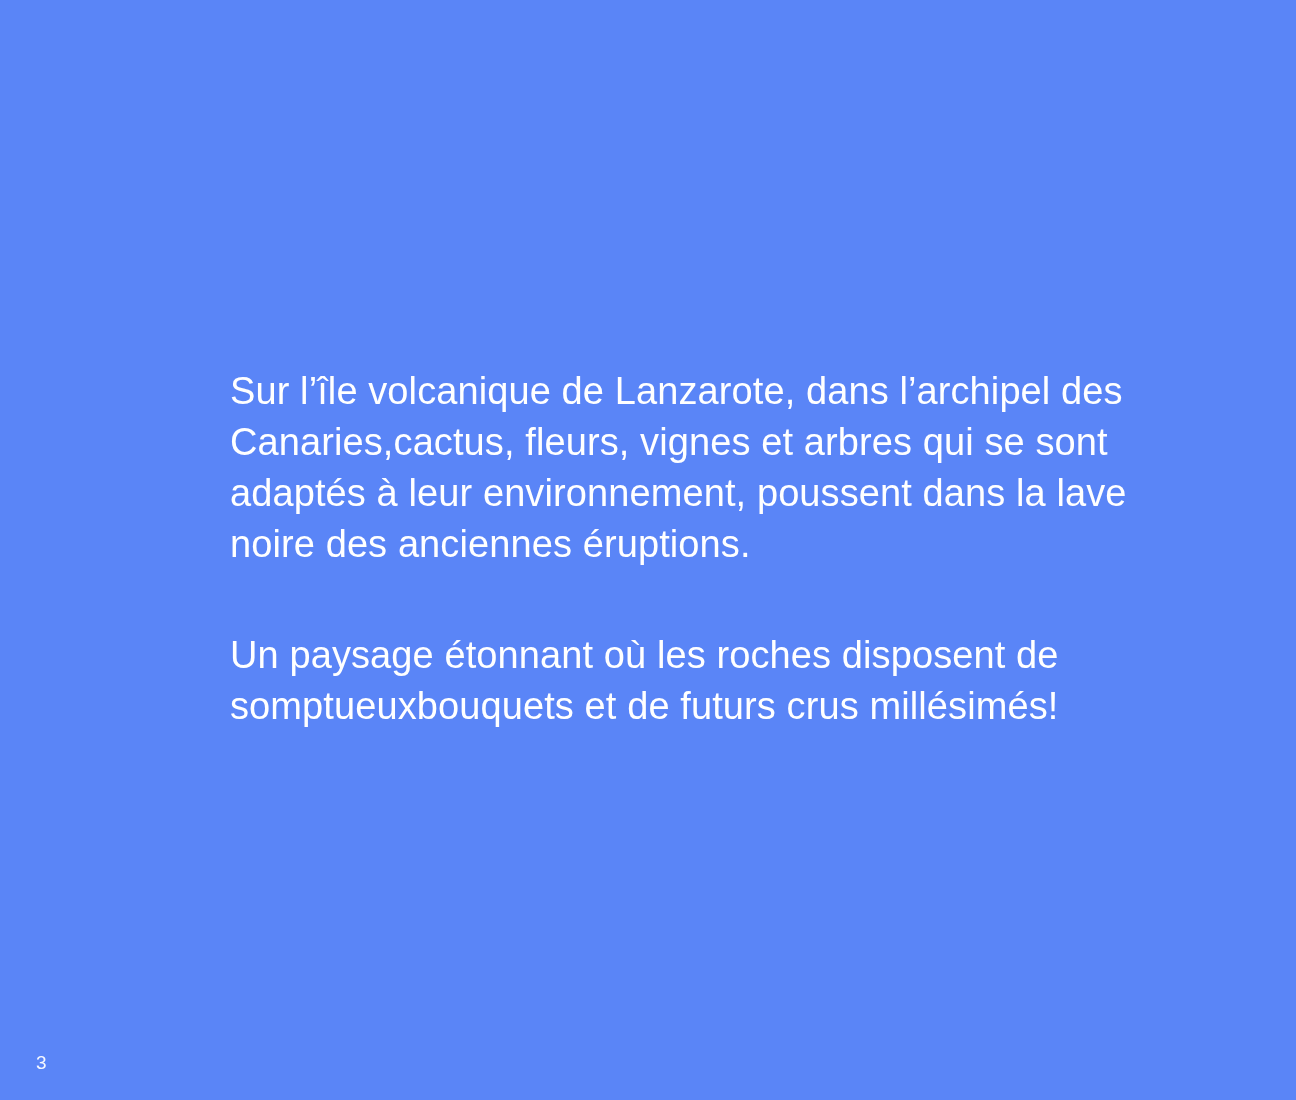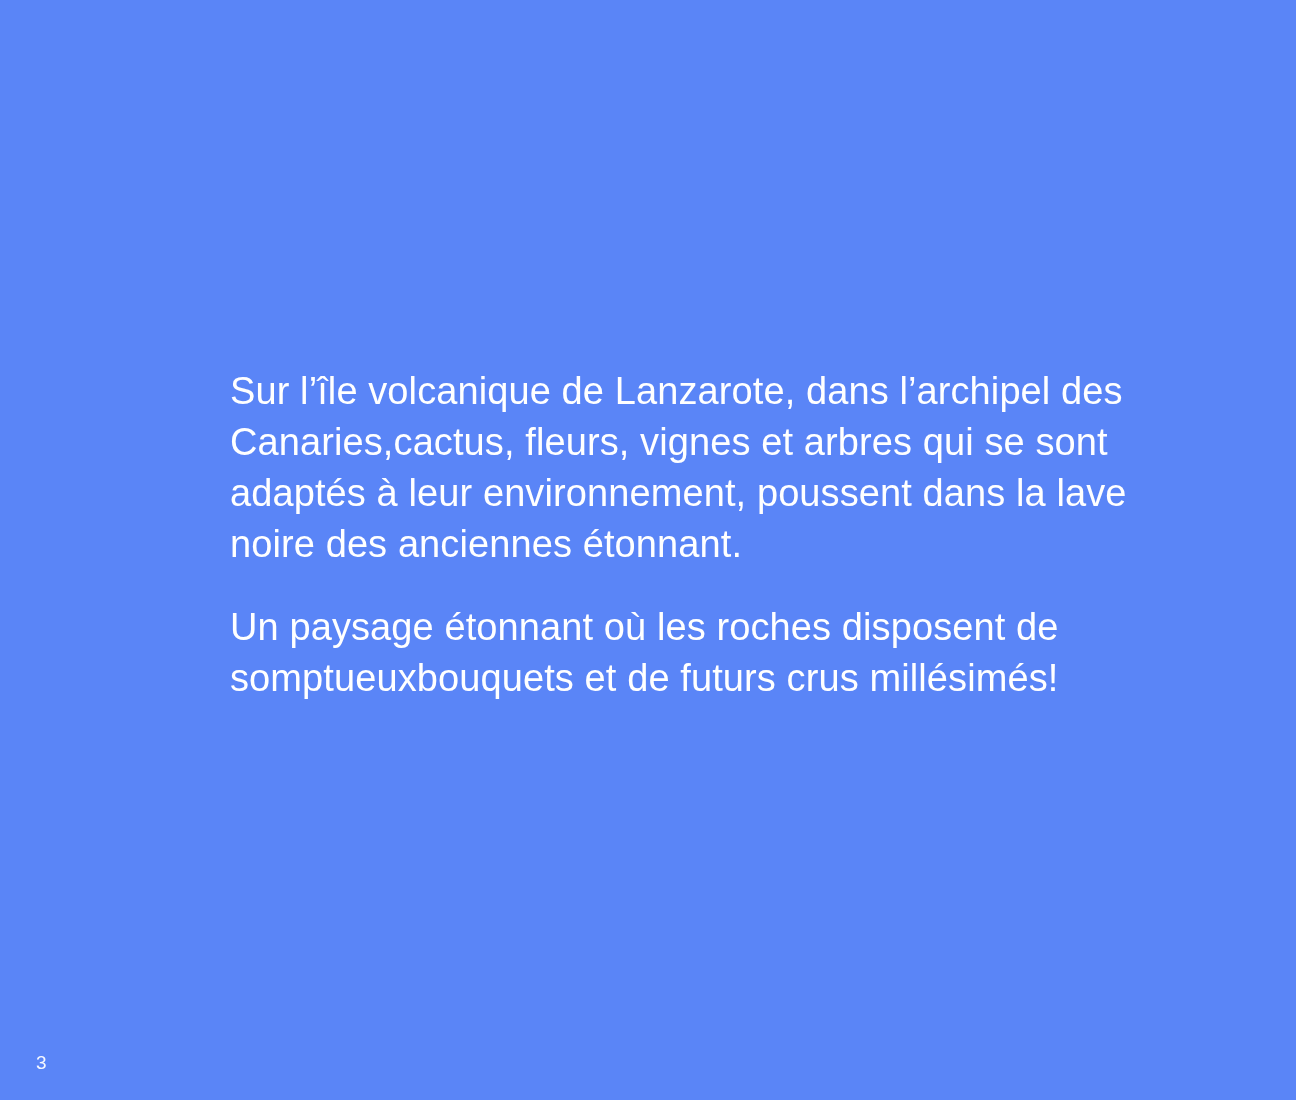--- a/index.html
+++ b/index.html
@@ -27,37 +27,37 @@
     color: #ffffff;
     font-size: 38px;
     line-height: 51px;
     font-weight: 400;
     letter-spacing: 0.1px;
   }
   .para {
     margin: 0;
   }
   .para + .para {
-    margin-top: 32px;
+    margin-top: 60px;
   }
   .page-number {
     position: absolute;
     left: 36px;
     bottom: 26px;
     color: #ffffff;
     font-size: 19px;
     line-height: 22px;
     opacity: 0.95;
   }
 </style>
 </head>
 <body>
 
 <div class="slide">
 
   <div class="body-text">
-    <p class="para">Sur l’île volcanique de Lanzarote, dans l’archipel des Canaries,cactus, fleurs, vignes et arbres qui se sont adaptés à leur environnement, poussent dans la lave noire des anciennes étonnant.</p>
+    <p class="para">Sur l’île volcanique de Lanzarote, dans l’archipel des Canaries,cactus, fleurs, vignes et arbres qui se sont adaptés à leur environnement, poussent dans la lave noire des anciennes éruptions.</p>
     <p class="para">Un paysage étonnant où les roches disposent de somptueuxbouquets et de futurs crus millésimés!</p>
   </div>
 
   <div class="page-number">3</div>
 
 </div>
 
 </body></html>

